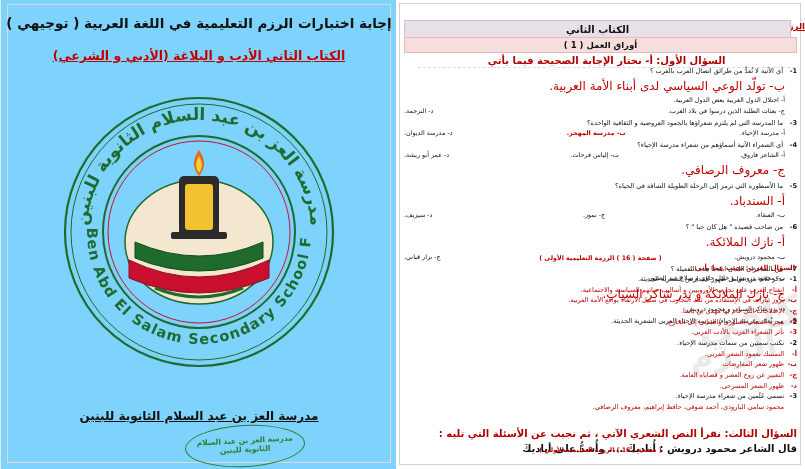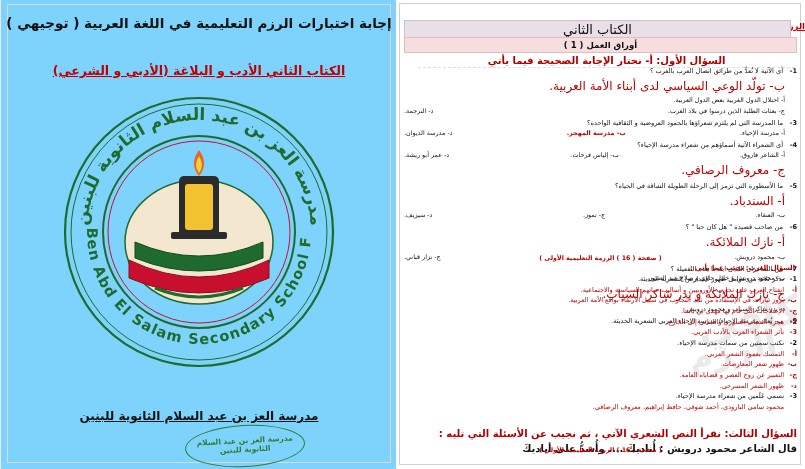--- a/index.html
+++ b/index.html
@@ -27,21 +27,21 @@
     border:1px solid #d9d9d9;
   }
   .cover-title{
     position:absolute;top:14px;left:0;right:0;
     text-align:center;
     font-size:13.5px;font-weight:bold;color:#111;
     direction:rtl;
     line-height:1.4;
   }
   .cover-sub{
-    position:absolute;top:63px;left:0;right:0;
+    position:absolute;top:48px;left:0;right:0;
     text-align:center;
     font-size:12.5px;font-weight:bold;color:#c00000;
     text-decoration:underline;
     direction:rtl;
   }
   .cover-foot{
     position:absolute;bottom:46px;left:0;right:0;
     text-align:center;
     font-size:12px;font-weight:bold;color:#111;
     text-decoration:underline;
@@ -81,21 +81,21 @@
     font-size:8.5px;font-weight:bold;color:#c00000;
     text-decoration:underline;
     margin-top:15px;
   }
   .book-bar{
     position:absolute;top:20px;right:14px;left:8px;
     height:16px;
     background:#e8dfe8;
     border:1px solid #cfc0cf;
     display:flex;align-items:center;justify-content:center;
-    font-size:13px;font-weight:normal;color:#101010;
+    font-size:10px;font-weight:bold;color:#101010;
   }
   .unit-bar{
     position:absolute;top:37px;right:8px;left:8px;
     height:14px;
     background:#f6dede;
     border:1px solid #e3bcbc;
     display:flex;align-items:center;justify-content:center;
     font-size:8.5px;font-weight:bold;color:#101010;
   }
   .q-head{

